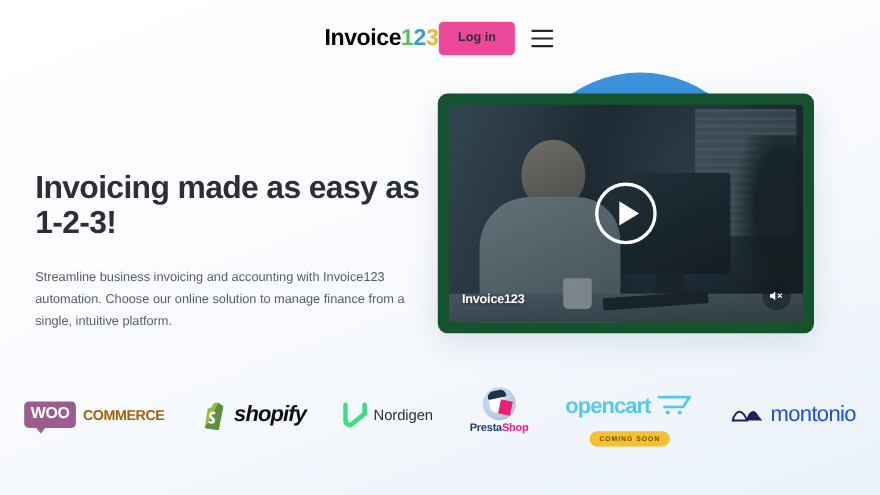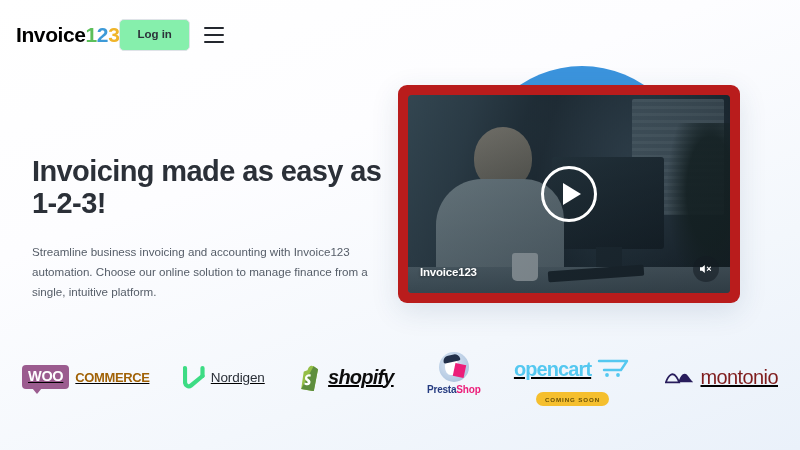--- a/index.html
+++ b/index.html
@@ -9,31 +9,31 @@
     font-family: "Liberation Sans", sans-serif;
   }
   body {
     background: linear-gradient(160deg, #ffffff 0%, #fdfdff 35%, #f3f7fc 70%, #eaf1fa 100%);
     position: relative;
   }
 
   
   .header {
     position: absolute; top: 0; left: 0; width: 800px; height: 70px;
-    display: flex; align-items: center; justify-content: flex-start;
+    display: flex; align-items: center; justify-content: center;
     padding: 0 18px 0 16px;
   }
   .logo { font-size: 21px; font-weight: bold; letter-spacing: -0.4px; display: flex; align-items: baseline; }
   .logo .lg-1 { color: #5cbf5a; }
   .logo .lg-2 { color: #3d9ad8; }
   .logo .lg-3 { color: #f0b429; }
 
   .header-right { display: flex; align-items: center; gap: 11px; }
   .btn-login {
-    background: #86efac; border: 1px solid #dfe3e8; border-radius: 5px;
+    background: #ec4899; border: 1px solid #dfe3e8; border-radius: 5px;
     color: #2c323a; font-size: 11.5px; font-weight: bold;
     padding: 9px 17px; cursor: pointer; line-height: 1;
   }
   .btn-register {
     background: #4aa3e8; border: none; border-radius: 5px;
     color: #ffffff; font-size: 11.5px; font-weight: bold;
     padding: 10px 18px; cursor: pointer; line-height: 1;
   }
   .hamburger {
     width: 20px; height: 16px; display: flex; flex-direction: column;
@@ -53,21 +53,21 @@
   }
 
   
   .hero-right { position: absolute; left: 393px; top: 62px; width: 395px; height: 265px; }
   .blue-circle {
     position: absolute; left: 78px; top: 4px; width: 222px; height: 222px;
     background: #3b94dd; border-radius: 50%;
   }
   .video-card {
     position: absolute; left: 5px; top: 23px; width: 342px; height: 218px;
-    background: #b91c1c; border-radius: 9px; padding: 10px;
+    background: #14532d; border-radius: 9px; padding: 10px;
     box-shadow: 0 8px 28px rgba(40,70,110,0.13);
     text-decoration: underline;
   }
   .video-frame {
     position: relative; width: 100%; height: 100%; border-radius: 4px;
     overflow: hidden;
     background:
       radial-gradient(circle at 72% 34%, rgba(92,112,128,0.55) 0%, rgba(0,0,0,0) 46%),
       linear-gradient(105deg, #42545e 0%, #36454f 18%, #1d262d 40%, #233039 62%, #182026 100%);
   }
@@ -139,21 +139,21 @@
     display: flex; align-items: center; justify-content: center;
   }
 
   
   .partners {
     position: absolute; left: 0; top: 352px; width: 800px; height: 70px;
     display: flex; align-items: flex-start; justify-content: space-between;
     padding: 0 22px;
   }
   .partner { display: flex; flex-direction: column; align-items: center; padding-top: 8px; }
-  .partner-row { display: flex; align-items: center; gap: 6px; height: 34px; text-decoration: underline; }
+  .partner-row { display: flex; align-items: center; gap: 6px; height: 34px; }
 
   .woo-badge {
     background: #9b5c8f; color: #ffffff; font-weight: bold; font-size: 14.5px;
     padding: 3px 6px 5px 6px; border-radius: 4px; position: relative; letter-spacing: -0.3px;
   }
   .woo-badge::after {
     content: ""; position: absolute; left: 10px; bottom: -5px;
     border-left: 5px solid transparent; border-right: 5px solid transparent;
     border-top: 6px solid #9b5c8f;
   }
@@ -183,21 +183,21 @@
     background: #22304a; border-radius: 8px 8px 2px 2px; transform: rotate(-12deg);
   }
   .presta-bag {
     position: absolute; right: 4px; bottom: 5px; width: 11px; height: 13px;
     background: #ec1e79; transform: rotate(12deg);
   }
   .presta-word { font-size: 10px; font-weight: bold; letter-spacing: -0.2px; margin-top: 2px; }
   .presta-word .p1 { color: #253b80; }
   .presta-word .p2 { color: #ec1e79; }
 
-  .montonio-text { color: #7f1d1d; font-size: 20px; letter-spacing: -0.6px; }
+  .montonio-text { color: #1d4ed8; font-size: 20px; letter-spacing: -0.6px; }
   .montonio-icon { width: 30px; height: 16px; display:block; }
 
   .partner-col { display: flex; flex-direction: column; align-items: center; }
 </style>
 </head>
 <body>
 
 <div class="header">
   <div class="logo">
     <span>Invoice</span>
@@ -255,39 +255,39 @@
 
   <div class="partner">
     <div class="partner-row">
       <span class="woo-badge">WOO</span>
       <span class="woo-text">COMMERCE</span>
     </div>
   </div>
 
   <div class="partner">
     <div class="partner-row">
-      <svg width="22" height="24" viewBox="0 0 22 24">
-        <path d="M2 3 L2 17 C2 20.4 5.4 22.6 8 20.5 L19.5 11" stroke="#3ddc84" stroke-width="4.2" fill="none" stroke-linecap="round"></path>
-        <path d="M19.5 3 L19.5 11" stroke="#3ddc84" stroke-width="4.2" fill="none" stroke-linecap="round"></path>
-      </svg>
-      <span class="nordigen-text">Nordigen</span>
-    </div>
-  </div>
-
-  <div class="partner">
-    <div class="partner-row">
       <svg width="24" height="28" viewBox="0 0 24 28">
         <path d="M15.6 3.2c-.3-.2-.7-.2-1 0-1-.6-2.3-.4-3.2.5-1 1-1.6 2.5-1.9 3.6l-2.9.9c-.9.3-.9.3-1 1.2L3.2 26l12.6 2.2L20 6.3z" fill="#95bf47"></path>
         <path d="M15.6 3.2 20 6.3l-4.2 21.9L3.2 26z" fill="#5e8e3e"></path>
         <path d="M12.9 11.6l-.6 2.3s-.8-.4-1.7-.3c-1.3.1-1.3.9-1.3 1.1.1 1.1 3 1.5 3.2 4.1.1 2-1.1 3.4-2.9 3.5-2.1.1-3.3-1.1-3.3-1.1l.5-1.9s1.2.9 2.1.8c.6 0 .9-.5.8-.9-.1-1.5-2.5-1.4-2.7-3.8-.2-2 1.2-4 4-4.2 1.1-.1 1.9.4 1.9.4z" fill="#ffffff"></path>
       </svg>
       <span class="shopify-text">shopify</span>
     </div>
   </div>
 
+  <div class="partner">
+    <div class="partner-row">
+      <svg width="22" height="24" viewBox="0 0 22 24">
+        <path d="M2 3 L2 17 C2 20.4 5.4 22.6 8 20.5 L19.5 11" stroke="#3ddc84" stroke-width="4.2" fill="none" stroke-linecap="round"></path>
+        <path d="M19.5 3 L19.5 11" stroke="#3ddc84" stroke-width="4.2" fill="none" stroke-linecap="round"></path>
+      </svg>
+      <span class="nordigen-text">Nordigen</span>
+    </div>
+  </div>
+
   <div class="partner-col">
     <div class="presta-icon">
       <div class="presta-bird"></div>
       <div class="presta-hat"></div>
       <div class="presta-bag"></div>
     </div>
     <div class="presta-word">
       <span class="p1">Presta</span><span class="p2">Shop</span>
     </div>
   </div>

